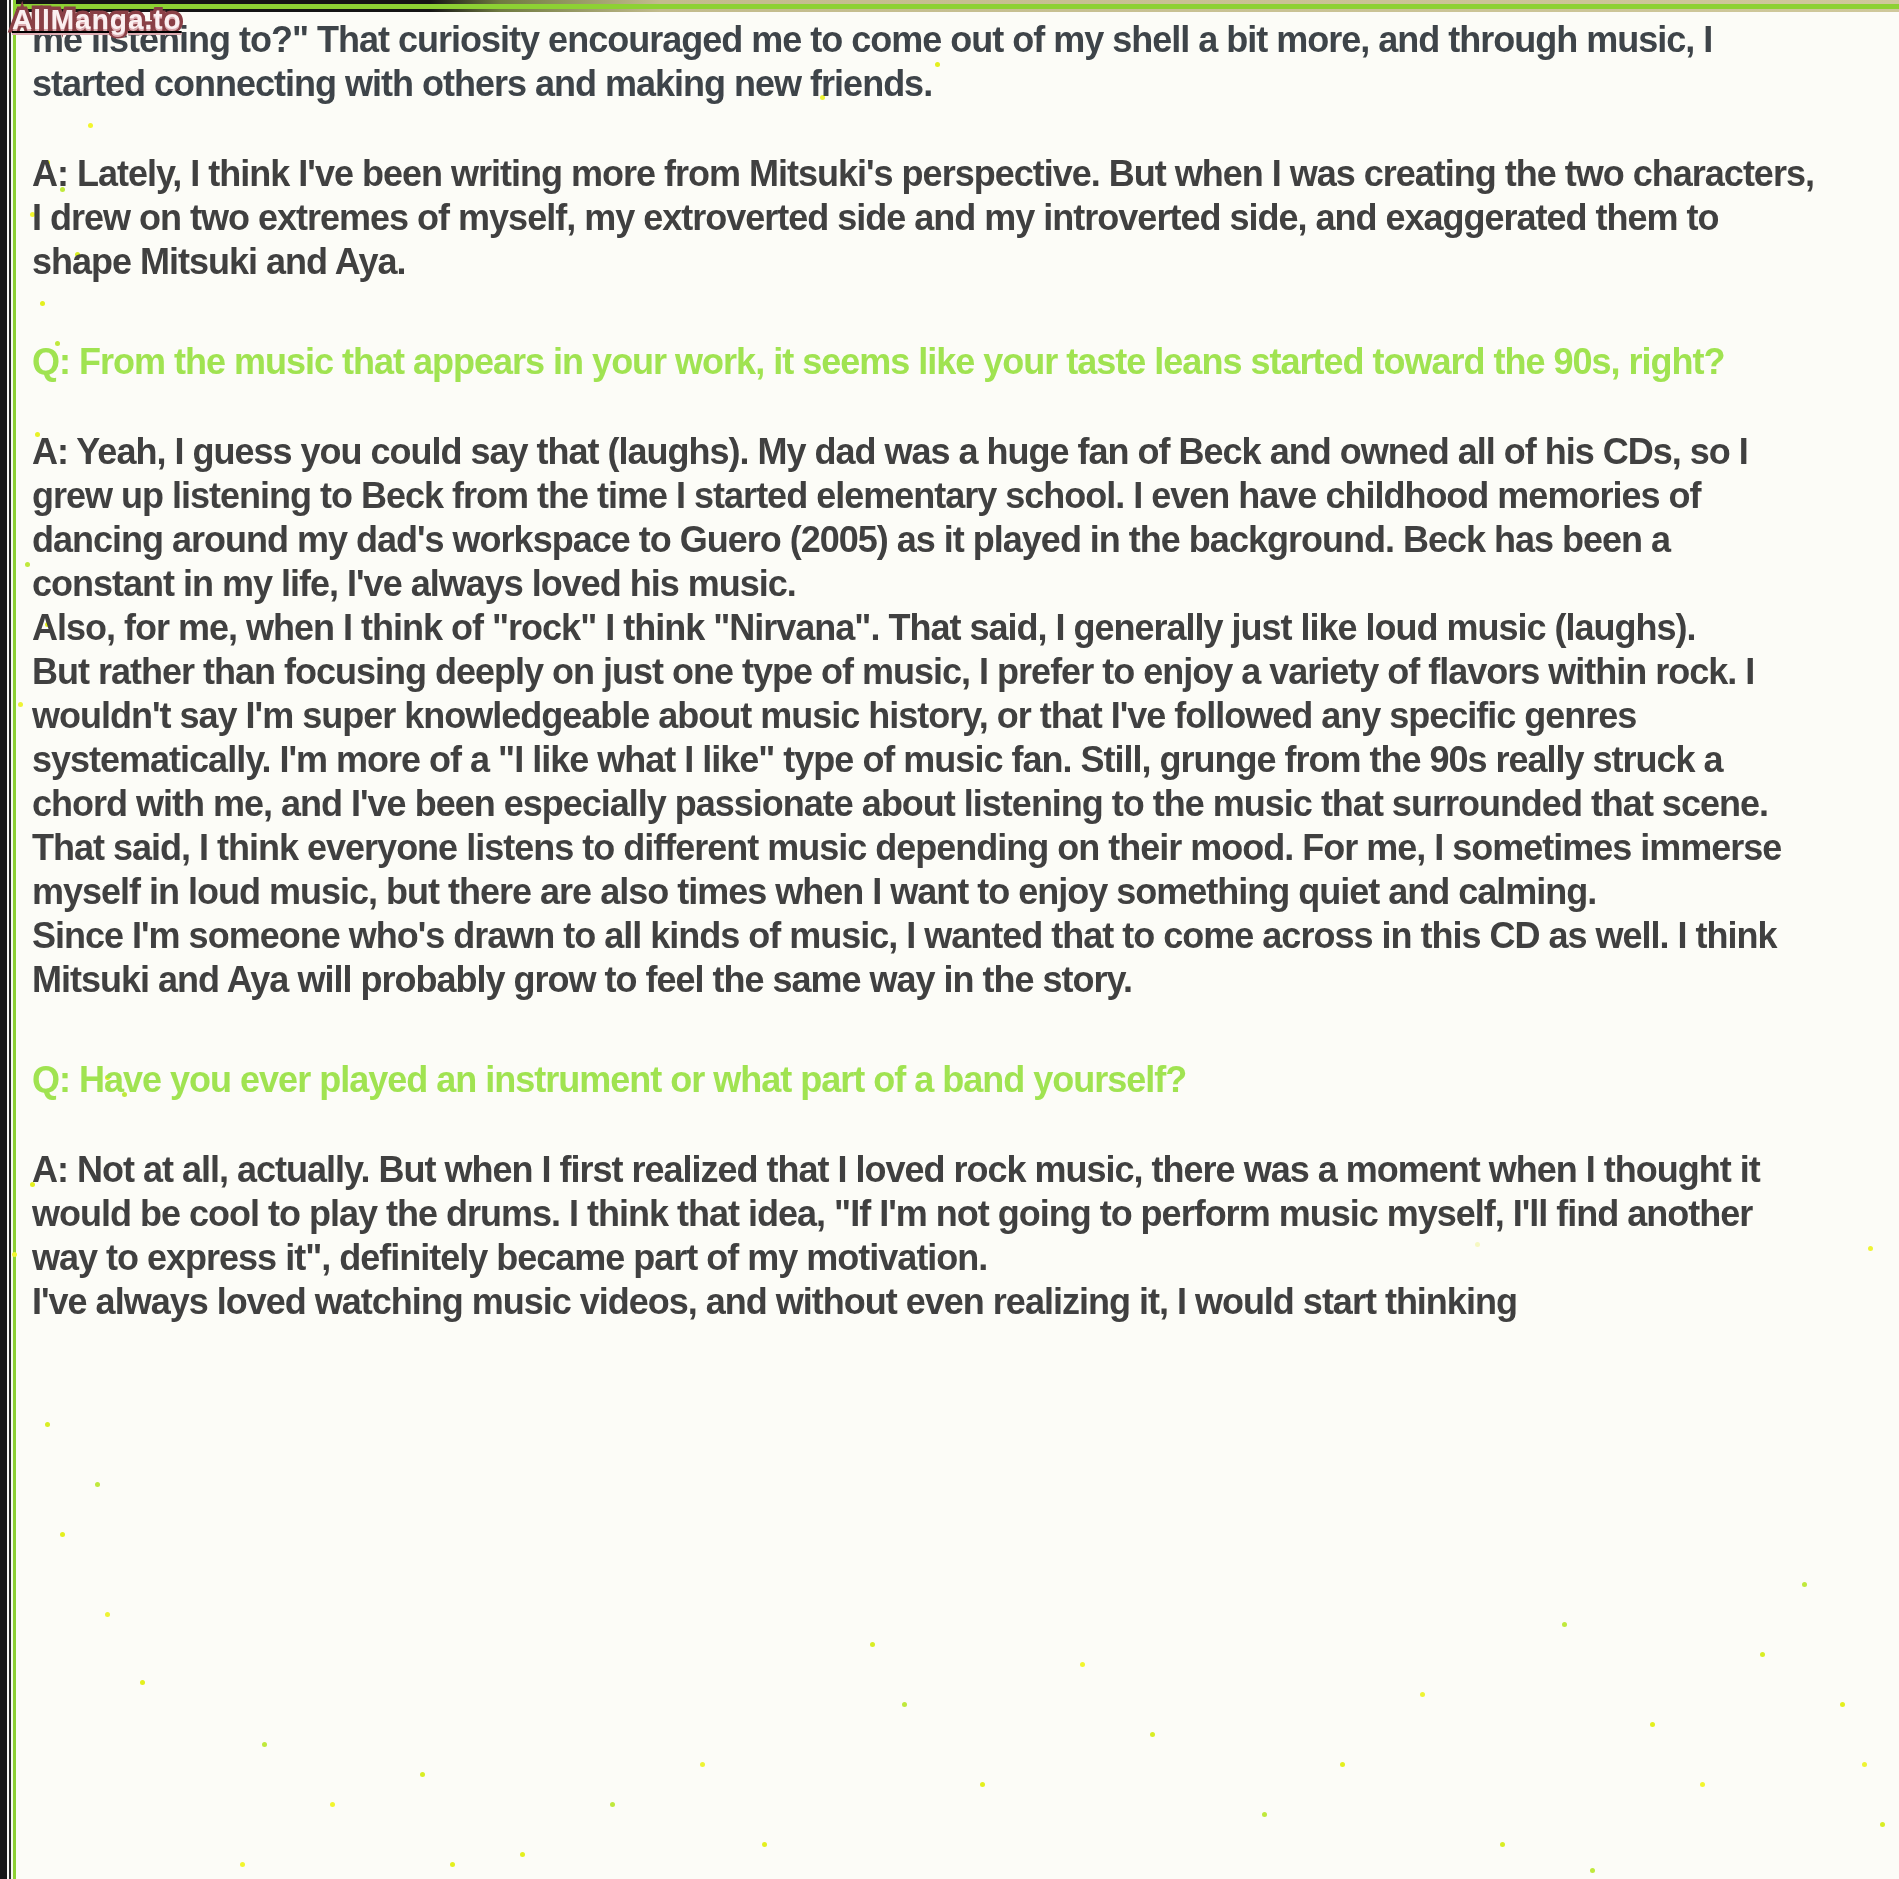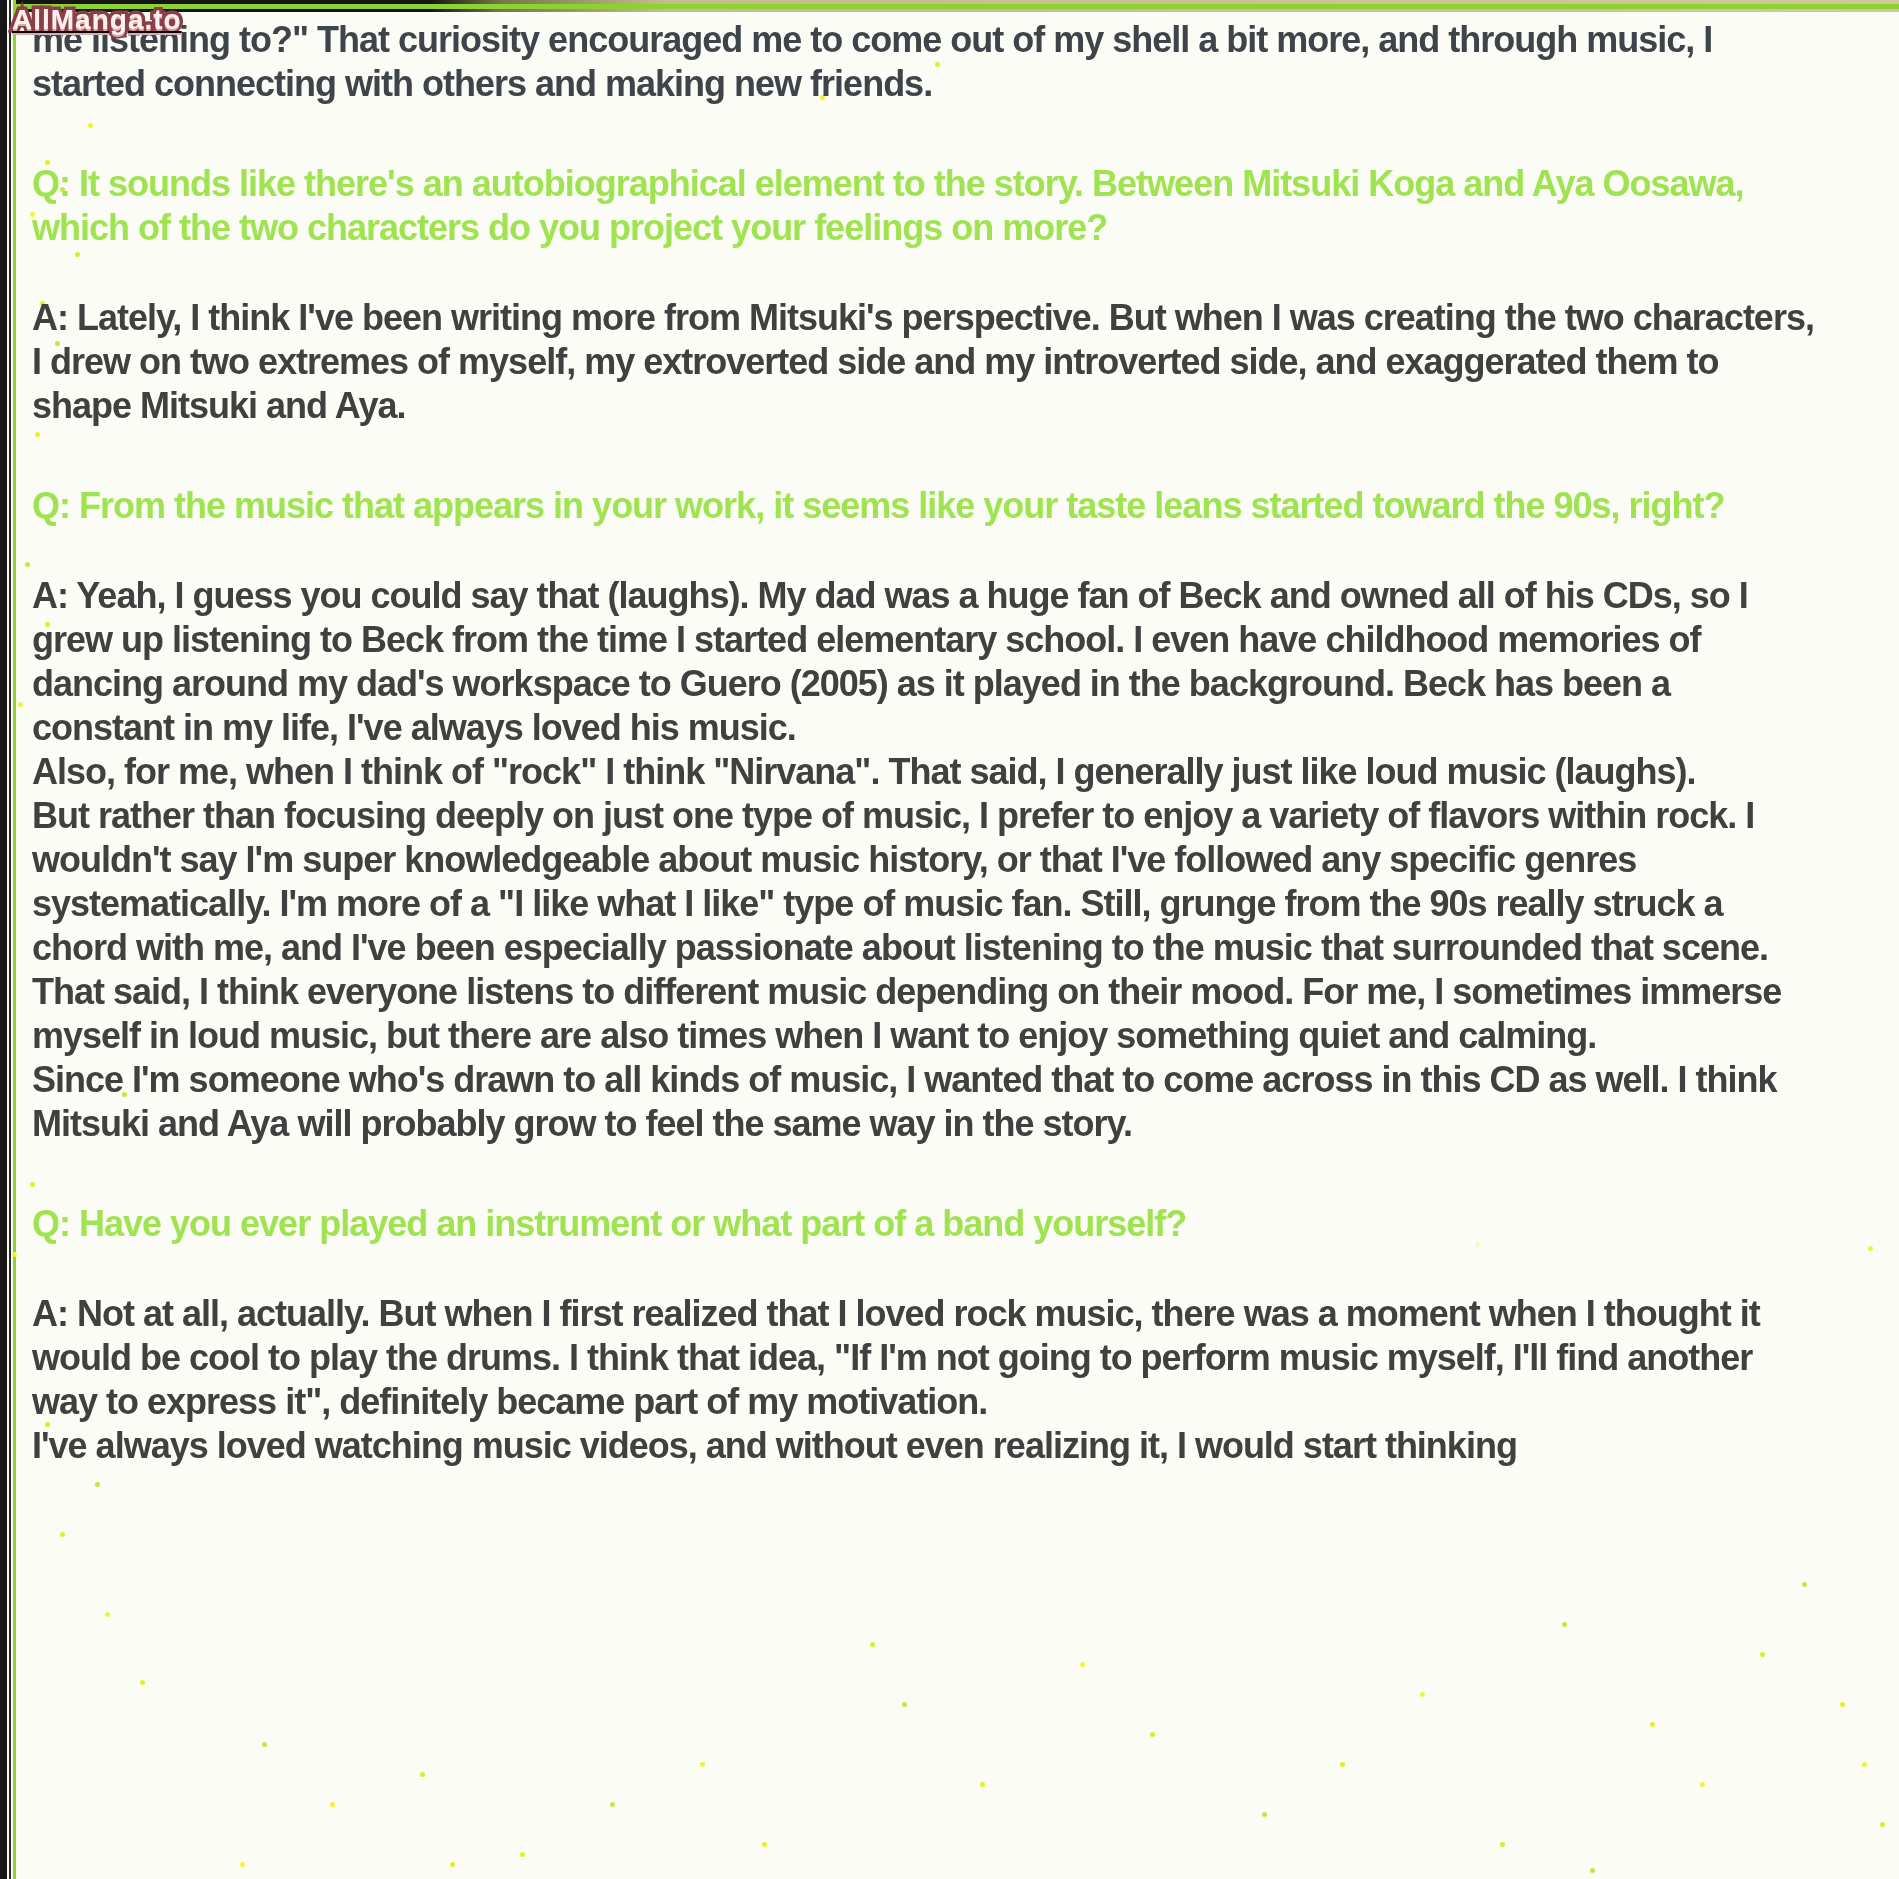--- a/index.html
+++ b/index.html
@@ -139,21 +139,20 @@
   <div class="top-border"></div>
   <div class="left-border"></div>
 
   <div class="watermark">
     <span class="wm-stroke">AllManga.to</span>
     <span class="wm-fill">AllManga.to</span>
   </div>
 
   <div class="article">
       <p class="para body tone-faded">me listening to?" That curiosity encouraged me to come out of my shell a bit more, and through music, I started connecting with others and making new friends.</p>
-      <p class="para question">Q: It sounds like there's an autobiographical element to the story. Between Mitsuki Koga and Aya Oosawa, which of the two characters do you project your feelings on more?</p>
       <p class="para answer">A: Lately, I think I've been writing more from Mitsuki's perspective. But when I was creating the two characters, I drew on two extremes of myself, my extroverted side and my introverted side, and exaggerated them to shape Mitsuki and Aya.</p>
       <p class="para question">Q: From the music that appears in your work, it seems like your taste leans started toward the 90s, right?</p>
       <p class="para answer">A: Yeah, I guess you could say that (laughs). My dad was a huge fan of Beck and owned all of his CDs, so I grew up listening to Beck from the time I started elementary school. I even have childhood memories of dancing around my dad's workspace to Guero (2005) as it played in the background. Beck has been a constant in my life, I've always loved his music.
 Also, for me, when I think of "rock" I think "Nirvana". That said, I generally just like loud music (laughs).
 But rather than focusing deeply on just one type of music, I prefer to enjoy a variety of flavors within rock. I wouldn't say I'm super knowledgeable about music history, or that I've followed any specific genres systematically. I'm more of a "I like what I like" type of music fan. Still, grunge from the 90s really struck a chord with me, and I've been especially passionate about listening to the music that surrounded that scene. That said, I think everyone listens to different music depending on their mood. For me, I sometimes immerse myself in loud music, but there are also times when I want to enjoy something quiet and calming.
 Since I'm someone who's drawn to all kinds of music, I wanted that to come across in this CD as well. I think Mitsuki and Aya will probably grow to feel the same way in the story.</p>
       <p class="para question">Q: Have you ever played an instrument or what part of a band yourself?</p>
       <p class="para answer">A: Not at all, actually. But when I first realized that I loved rock music, there was a moment when I thought it would be cool to play the drums. I think that idea, "If I'm not going to perform music myself, I'll find another way to express it", definitely became part of my motivation.
 I've always loved watching music videos, and without even realizing it, I would start thinking</p>
     </div>

